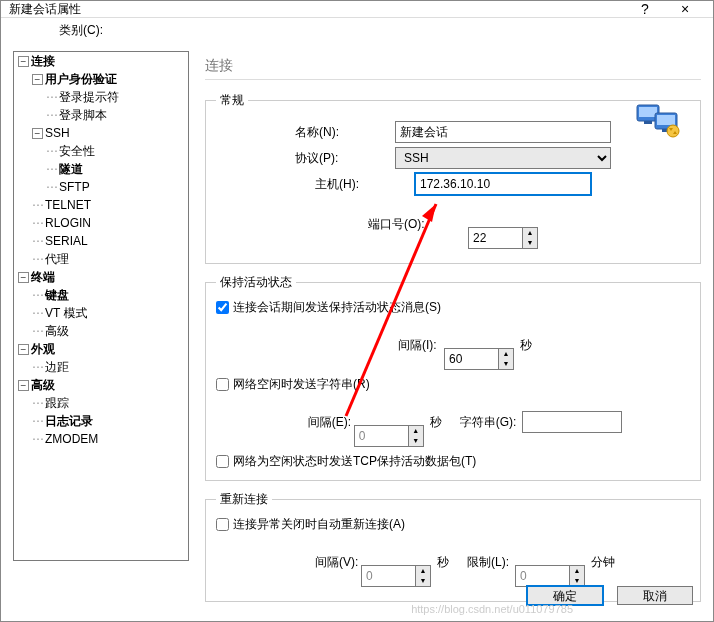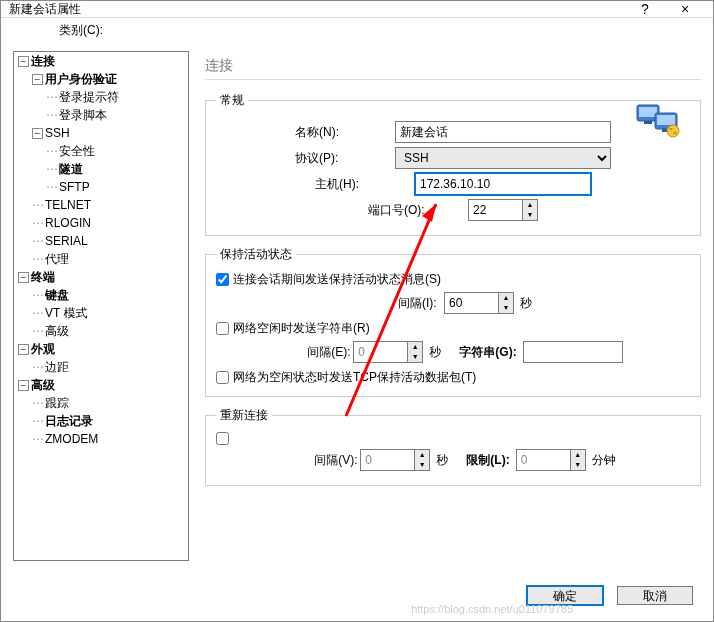--- a/index.html
+++ b/index.html
@@ -22,30 +22,30 @@
 .panel-title { color: #777; font-size: 14px; padding: 6px 0 4px 0; border-bottom: 1px solid #ddd; margin-bottom: 12px; }
 fieldset { border: 1px solid #ccc; margin: 0 0 10px 0; padding: 8px 10px 10px 10px; }
 legend { padding: 0 4px; }
 .row { display: flex; align-items: center; margin: 4px 0; justify-content: center; }
 .row-label { width: 100px; }
 .row-label2 { width: 70px; padding-left: 24px; }
 input[type=text], select { height: 22px; border: 1px solid #7a7a7a; padding: 1px 4px; background: #fff; }
 input.name { width: 216px; }
 select.proto { width: 216px; background: #e9e9e9; }
 input.host { width: 176px; border: 1px solid #0078d7; outline: 1px solid #0078d7; }
-.spin { display: inline-flex; align-items: stretch; }
+.spin { display: inline-flex; align-items: stretch; margin-top: 28px; }
 .spin input { width: 54px; height: 22px; border: 1px solid #7a7a7a; border-right: none; padding: 1px 4px; }
 .spin input:disabled { background: #fff; color: #888; }
 .spin .arrows { display: flex; flex-direction: column; border: 1px solid #7a7a7a; width: 16px; }
 .spin .arrows span { flex: 1; font-size: 7px; text-align: center; line-height: 9px; background: #e9e9e9; }
 .computer-icon { width: 48px; height: 40px; position: absolute; right: 30px; top: 100px; }
 label.cb { display: flex; align-items: center; gap: 4px; }
 input[type=checkbox] { width: 13px; height: 13px; margin: 0; }
 .right-panel .unit { margin-left: 6px; }
-.str-label { margin-left: 18px; font-weight: bold; }
+.str-label { margin-left: 18px; }
 input.str { width: 100px; margin-left: 6px; }
 .button-row { position: absolute; bottom: 16px; right: 20px; display: flex; gap: 14px; }
 button.dlg { width: 76px; height: 19px; border: 1px solid #777; background: #e9e9e9; cursor: default; }
 button.dlg.primary { border: 1px solid #0078d7; outline: 1px solid #0078d7; }
 .arrow-annot { position: absolute; left: 325px; top: 185px; pointer-events: none; }
 .watermark { position: absolute; bottom: 6px; right: 140px; color: #ccc; font-size: 11px; pointer-events: none; }
 </style>
 </head>
 <body>
 
@@ -284,20 +284,21 @@
       <label class="cb" style="margin-top:6px;">
         <input type="checkbox" style="">
           <span>网络为空闲状态时发送TCP保持活动数据包(T)</span>
       </label>
     </fieldset>
 
     <fieldset>
       <legend>重新连接</legend>
       <label class="cb">
         <input type="checkbox" style="">
+          <span>连接异常关闭时自动重新连接(A)</span>
       </label>
       <div class="row">
         <span class="row-label2">间隔(V):</span>
         <span class="spin">
           <input type="text" disabled="" value="0" style="">
           <span class="arrows">
               <span>▲</span>
               <span>▼</span>
             </span>
         </span>

